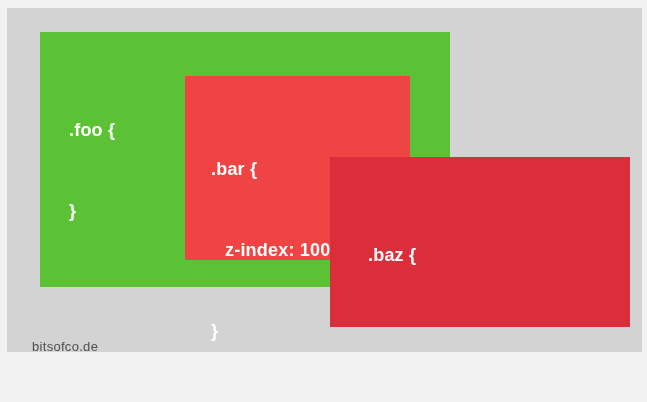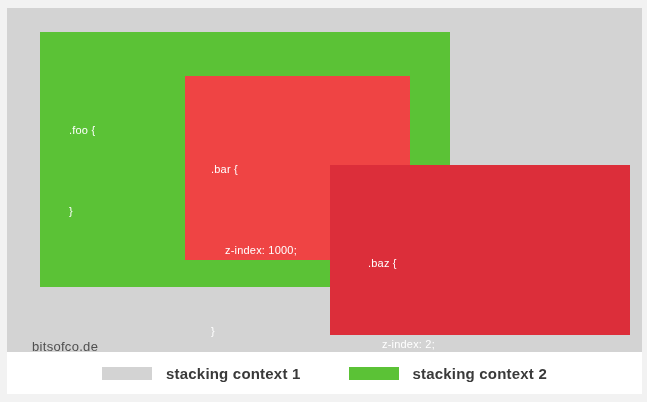--- a/index.html
+++ b/index.html
@@ -34,26 +34,25 @@
   }
   .box-bar {
     left: 178px; top: 68px;
     width: 225px; height: 184px;
     background: #337be0;
   }
   .box-baz {
     left: 323px; top: 149px;
     width: 300px; height: 170px;
     background: #dc2e3a;
-    margin-top: 8px;
   }
   .code {
     position: absolute;
-    font-size: 11px;
-    font-weight: normal;
+    font-size: 18px;
+    font-weight: bold;
     line-height: 27px;
     letter-spacing: 0.2px;
     white-space: pre;
   }
   .box-foo .code { left: 29px; top: 31px; }
   .box-bar .code { left: 26px; top: 26px; }
   .box-baz .code { left: 38px; top: 31px; }
   .code .indent { padding-left: 14px; }
   
   .watermark {
@@ -108,32 +107,21 @@
       <div class="code">
         <div>.bar {</div>
         <div class="indent">z-index: 1000;</div>
         <div>}</div>
       </div>
     </div>
 
     <div class="box box-baz" style="background-color: rgb(220, 46, 58);">
       <div class="code">
         <div>.baz {</div>
-        <div class="indent">z-index: 2;</div>
         
       </div>
     </div>
 
     <div class="watermark">bitsofco.de</div>
   </div>
 
-  <div class="legend">
-    <div class="legend-item">
-      <span class="legend-swatch" style="background-color: rgb(211, 211, 211);"></span>
-      <span class="legend-label">stacking context 1</span>
-    </div>
-    <div class="legend-item">
-      <span class="legend-swatch" style="background-color: rgb(91, 194, 54);"></span>
-      <span class="legend-label">stacking context 2</span>
-    </div>
-  </div>
 
 </div>
 
 </body></html>

